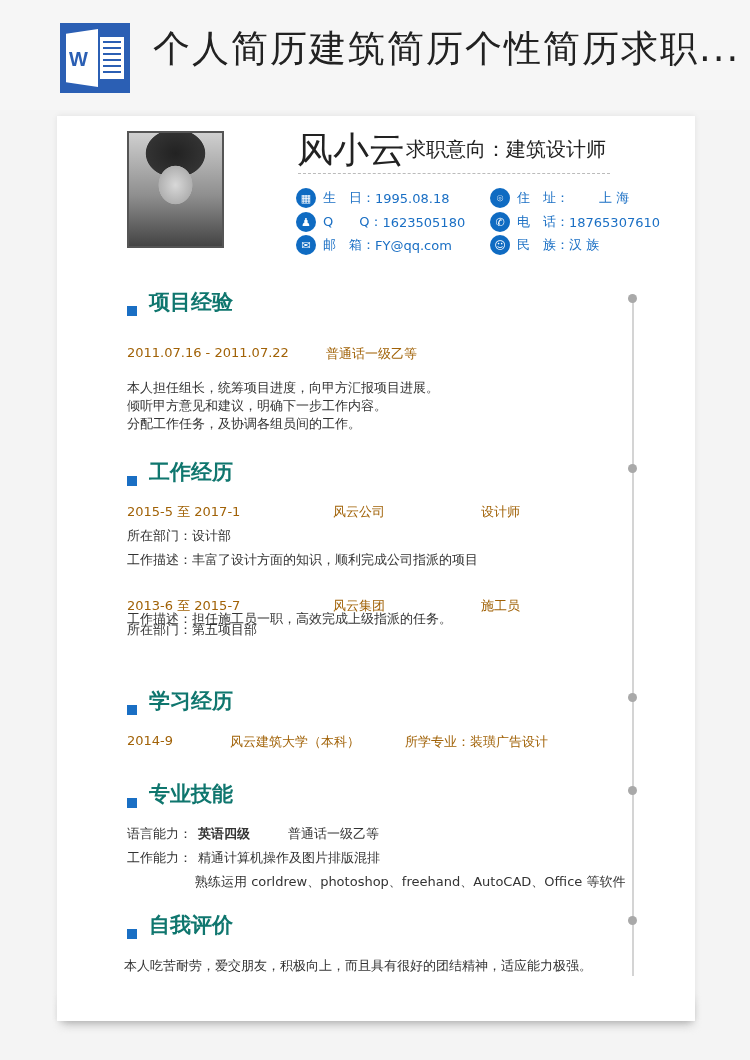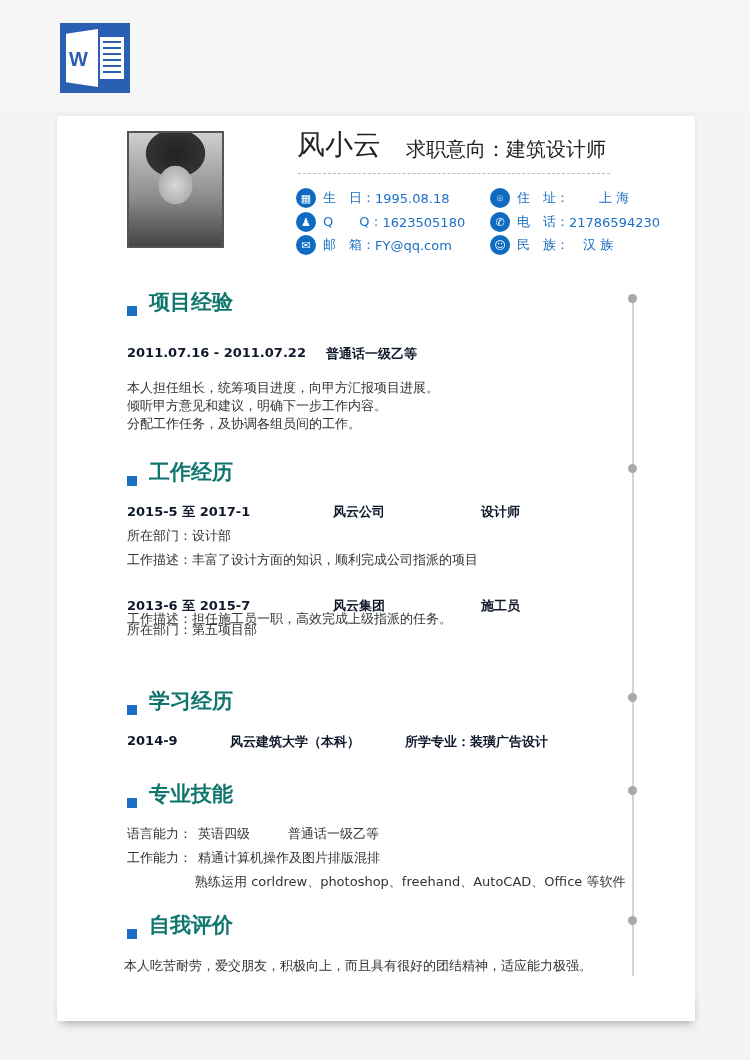--- a/index.html
+++ b/index.html
@@ -24,54 +24,55 @@
     .paper-shadow { position:absolute; left:62px; top:1000px; width:630px; height:24px; background:#b5b5b5; filter:blur(5px); }
     .paper { position:absolute; left:57px; top:116px; width:638px; height:905px; background:#fff; box-shadow:0 0 6px rgba(0,0,0,0.08); }
 
     .photo {
       position:absolute; left:127px; top:131px; width:97px; height:117px;
       border:2px solid #555; box-sizing:border-box;
       background: radial-gradient(ellipse 30% 28% at 50% 46%, #d8d8d8 0%, #b0b0b0 60%, transparent 62%),
                   radial-gradient(ellipse 45% 30% at 50% 18%, #222 0%, #333 70%, transparent 72%),
                   linear-gradient(180deg, #cfcfcf 0%, #8f8f8f 55%, #444 100%);
     }
-    .name { position:absolute; left:297px; top:126px; font-size:28px; color:#222; }
+    .name { position:absolute; left:297px; top:126px; font-size:36px; color:#222; }
     .objective { position:absolute; left:406px; top:136px; font-size:20px; color:#222; }
     .dash-line { position:absolute; left:298px; top:173px; width:312px; border-top:1px dashed #bbb; }
 
     .info-row { position:absolute; font-size:13px; color:#1a6fc4; display:flex; align-items:center; white-space:nowrap; }
     .info-icon { width:20px; height:20px; border-radius:50%; background:#0f6bc2; display:inline-flex; align-items:center; justify-content:center; margin-right:7px; color:#fff; font-size:11px; }
     .info-label { display:inline-block; }
     .info-value { display:inline-block; }
 
     .section-title { position:absolute; left:127px; font-size:21px; font-weight:bold; color:#0f766e; display:flex; align-items:flex-end; }
     .section-title .sq { width:10px; height:10px; background:#1a6fc4; margin-right:12px; display:inline-block; }
 
     .timeline { position:absolute; left:632px; top:298px; width:2px; height:678px; background:#d4d4d4; }
     .dot { position:absolute; left:628px; width:9px; height:9px; border-radius:50%; background:#a9a9a9; }
 
     .txt { position:absolute; font-size:13px; color:#333; white-space:nowrap; }
-    .bold { font-weight:bold; color:#0f172a; }
+    .bold { font-weight:normal; color:#a16207; }
   </style>
 </head>
 <body>
 
 <div class="header">
   <div class="word-icon">
     <div class="page"></div>
     <span class="w">W</span>
     <div class="lines">
         <i></i>
         <i></i>
         <i></i>
         <i></i>
         <i></i>
         <i></i>
       </div>
   </div>
+  <div class="doc-title">个人简历建筑简历个性简历求职...</div>
 </div>
 
 <div class="paper-shadow"></div>
 <div class="paper"></div>
 
 <div class="photo"></div>
 <div class="name">风小云</div>
 <div class="objective">求职意向：建筑设计师</div>
 <div class="dash-line"></div>
 
@@ -91,26 +92,26 @@
   <span class="info-value">FY@qq.com</span>
 </div>
 <div class="info-row" style="left:490px; top:188px;">
   <span class="info-icon">⌾</span>
   <span class="info-label">住　址：</span>
   <span class="info-value" style="margin-left:30px;">上 海</span>
 </div>
 <div class="info-row" style="left:490px; top:212px;">
   <span class="info-icon">✆</span>
   <span class="info-label">电　话：</span>
-  <span class="info-value">21786594230</span>
+  <span class="info-value">18765307610</span>
 </div>
 <div class="info-row" style="left:490px; top:235px;">
   <span class="info-icon">☺</span>
   <span class="info-label">民　族：</span>
-  <span class="info-value" style="margin-left:14px;">汉 族</span>
+  <span class="info-value" style="">汉 族</span>
 </div>
 
 <div class="timeline"></div>
 <div class="dot" style="top:294px;"></div>
 <div class="dot" style="top:464px;"></div>
 <div class="dot" style="top:693px;"></div>
 <div class="dot" style="top:786px;"></div>
 <div class="dot" style="top:916px;"></div>
 
 <div class="section-title" style="top:288px;">
@@ -145,21 +146,21 @@
 </div>
 <div class="txt bold" style="left:127px; top:733px;">2014-9</div>
 <div class="txt bold" style="left:230px; top:733px;">风云建筑大学（本科）</div>
 <div class="txt bold" style="left:405px; top:733px;">所学专业：装璜广告设计</div>
 
 <div class="section-title" style="top:780px;">
   <span class="sq"></span>
   <span>专业技能</span>
 </div>
 <div class="txt" style="left:127px; top:825px;">语言能力：</div>
-<div class="txt" style="left:198px; top:825px;">英语四级</div>
+<div class="txt" style="left:198px; top:825px;font-weight:bold;">英语四级</div>
 <div class="txt" style="left:288px; top:825px;">普通话一级乙等</div>
 <div class="txt" style="left:127px; top:849px;">工作能力：</div>
 <div class="txt" style="left:198px; top:849px;">精通计算机操作及图片排版混排</div>
 <div class="txt" style="left:195px; top:873px;">熟练运用 corldrew、photoshop、freehand、AutoCAD、Office 等软件</div>
 
 <div class="section-title" style="top:911px;">
   <span class="sq"></span>
   <span>自我评价</span>
 </div>
 <div class="txt" style="left:124px; top:957px;">本人吃苦耐劳，爱交朋友，积极向上，而且具有很好的团结精神，适应能力极强。</div>

